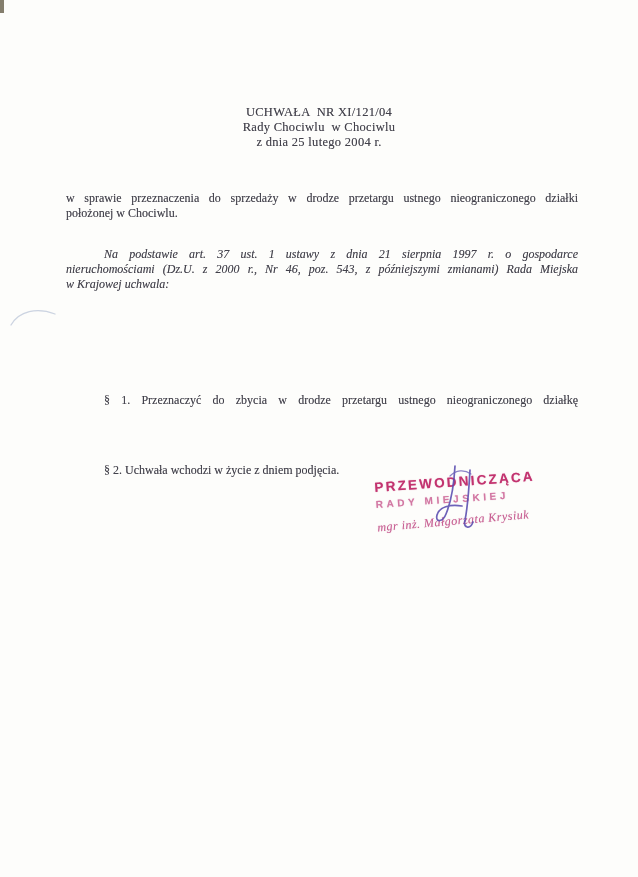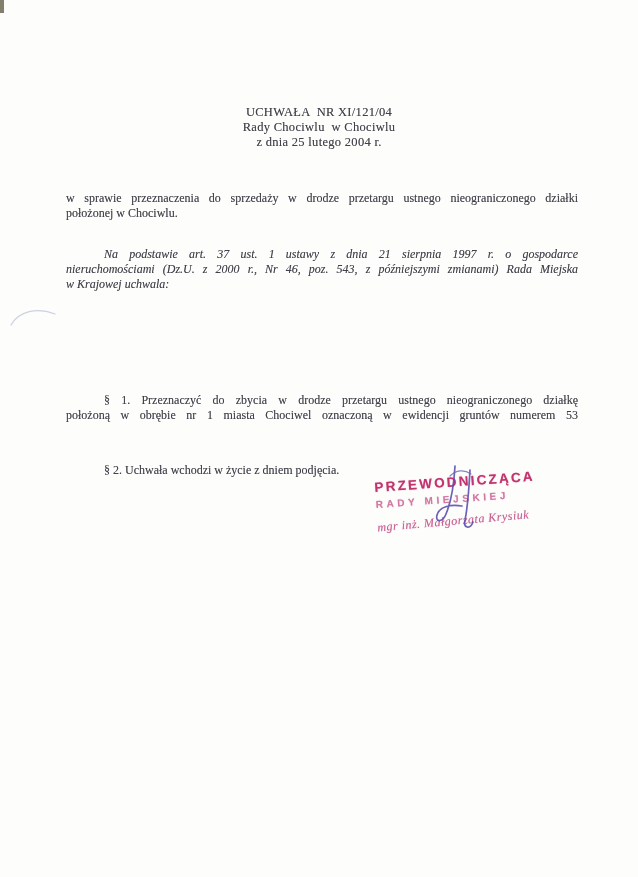--- a/index.html
+++ b/index.html
@@ -94,21 +94,20 @@
     </div>
 
   <div class="para legal indent-first">
       <div class="line full">Na podstawie art. 37 ust. 1 ustawy z dnia 21 sierpnia 1997 r. o gospodarce</div>
       <div class="line full">nieruchomościami (Dz.U. z 2000 r., Nr 46, poz. 543, z późniejszymi zmianami) Rada Miejska</div>
       <div class="line last">w Krajowej uchwala:</div>
     </div>
 
   <div class="para par1 indent-first">
       <div class="line full">§ 1.   Przeznaczyć do zbycia w drodze przetargu ustnego nieograniczonego działkę</div>
-      <div class="line full">położoną w obrębie nr 1 miasta Chociwel oznaczoną w ewidencji gruntów numerem 53</div>
     </div>
 
   <div class="para par2 indent-first">
       <div class="line last">§ 2. Uchwała wchodzi w życie z dniem podjęcia.</div>
     </div>
 
   <div class="stamp">
     <div class="stamp-l1">PRZEWODNICZĄCA</div>
     <div class="stamp-l2">RADY MIEJSKIEJ</div>
     <div class="stamp-name">mgr inż. Małgorzata Krysiuk</div>

